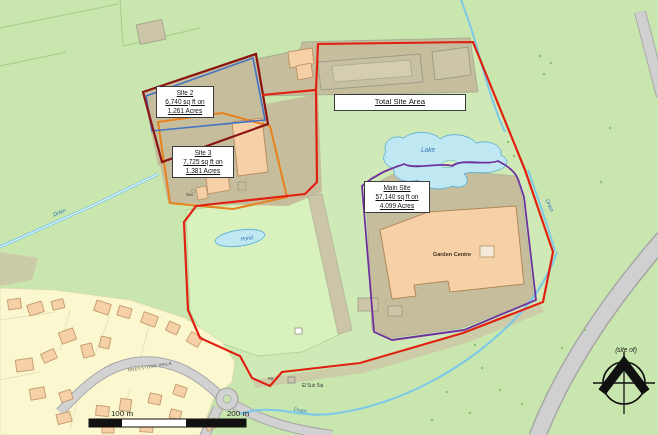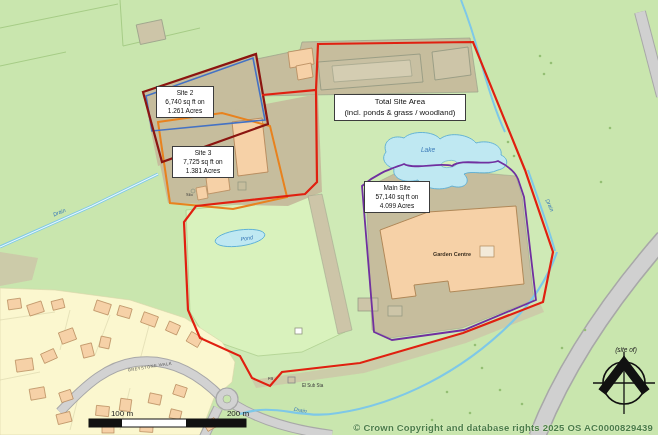--- a/index.html
+++ b/index.html
@@ -3,21 +3,21 @@
 <meta charset="utf-8">
 <style>
   html,body{margin:0;padding:0;background:#fff;}
   .stage{position:relative;width:658px;height:435px;overflow:hidden;font-family:"Liberation Sans",sans-serif;background:#c9e6ae;}
   .stage svg{position:absolute;left:0;top:0;}
   svg text{font-family:"Liberation Sans",sans-serif;}
   .water-lbl{fill:#3a7ab8;font-style:italic;}
   .map-tiny{fill:#3d3d3d;}
   .label-box{position:absolute;background:#fff;border:1px solid #3c3c3c;text-align:center;color:#111;
              padding:2px 2px;line-height:1.35;box-sizing:border-box;}
-  .label-box span{display:block;white-space:nowrap;}
+  .label-box span{display:block;white-space:nowrap;text-decoration:underline;}
   .box-sm{font-size:6.5px;}
   .box-lg{font-size:7.8px;}
   .attribution{position:absolute;right:5px;bottom:2px;font-size:9.5px;font-weight:bold;color:#4a7c48;
                text-shadow:0 0 2px #dff2c8, 0 0 1px #eaf6da;letter-spacing:.2px;}
 </style>
 </head>
 <body>
 
 <div class="stage">
 <svg id="map-svg" width="658" height="435" viewBox="0 0 658 435">
@@ -190,22 +190,20 @@
     <span>6,740 sq ft on</span>
     <span>1.261 Acres</span>
   </div>
   <div class="label-box box-sm" style="left:172px;top:146px;width:62px;">
     <span>Site 3</span>
     <span>7,725 sq ft on</span>
     <span>1.381 Acres</span>
   </div>
   <div class="label-box box-lg" style="left:334px;top:94px;width:132px;">
     <span>Total Site Area</span>
-    <span>(incl. ponds &amp; grass / woodland)</span>
   </div>
   <div class="label-box box-sm" style="left:364px;top:181px;width:66px;">
     <span>Main Site</span>
     <span>57,140 sq ft on</span>
     <span>4.099 Acres</span>
   </div>
 
-  <div class="attribution">© Crown Copyright and database rights 2025 OS AC0000829439</div>
 </div>
 
 </body></html>

